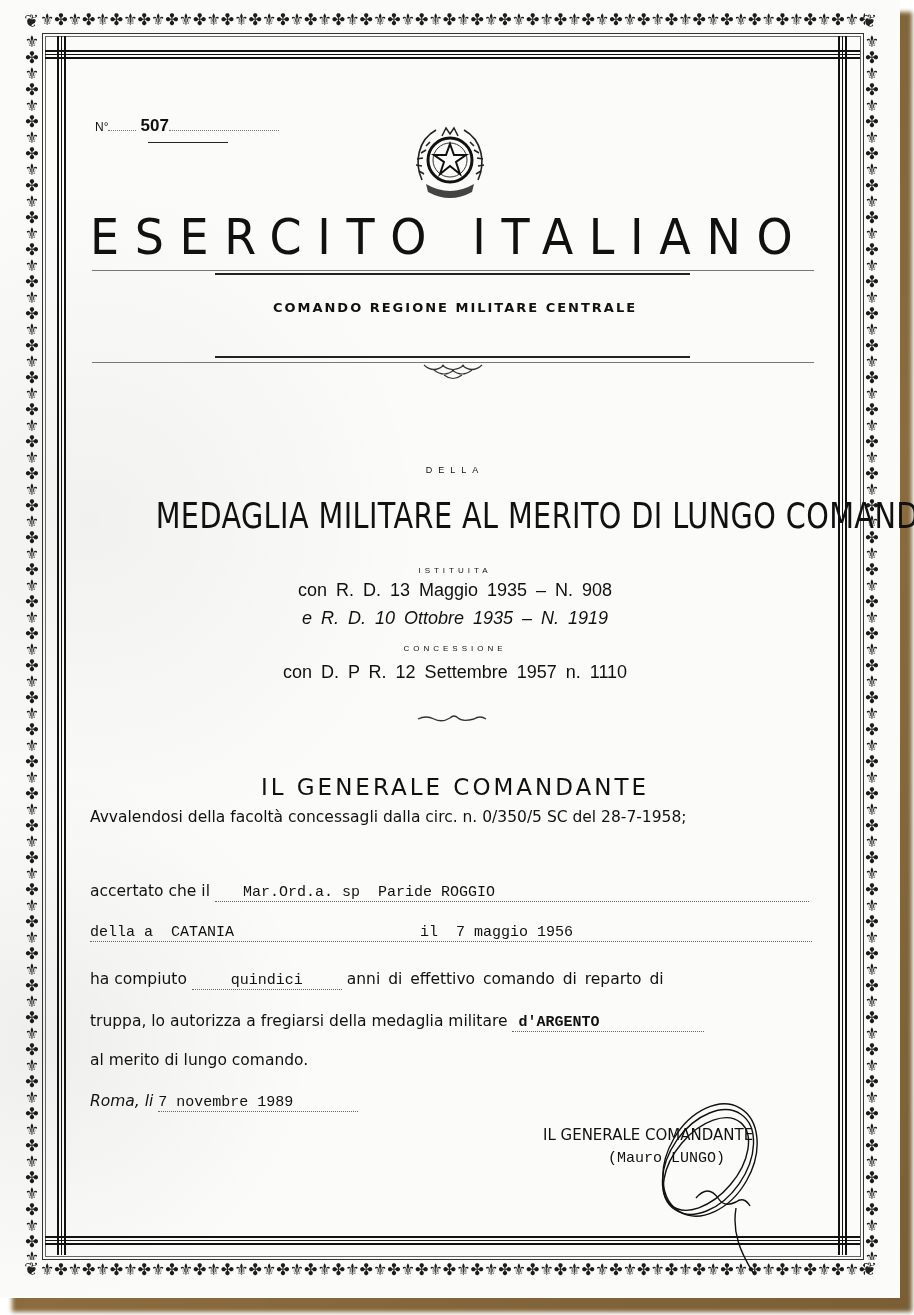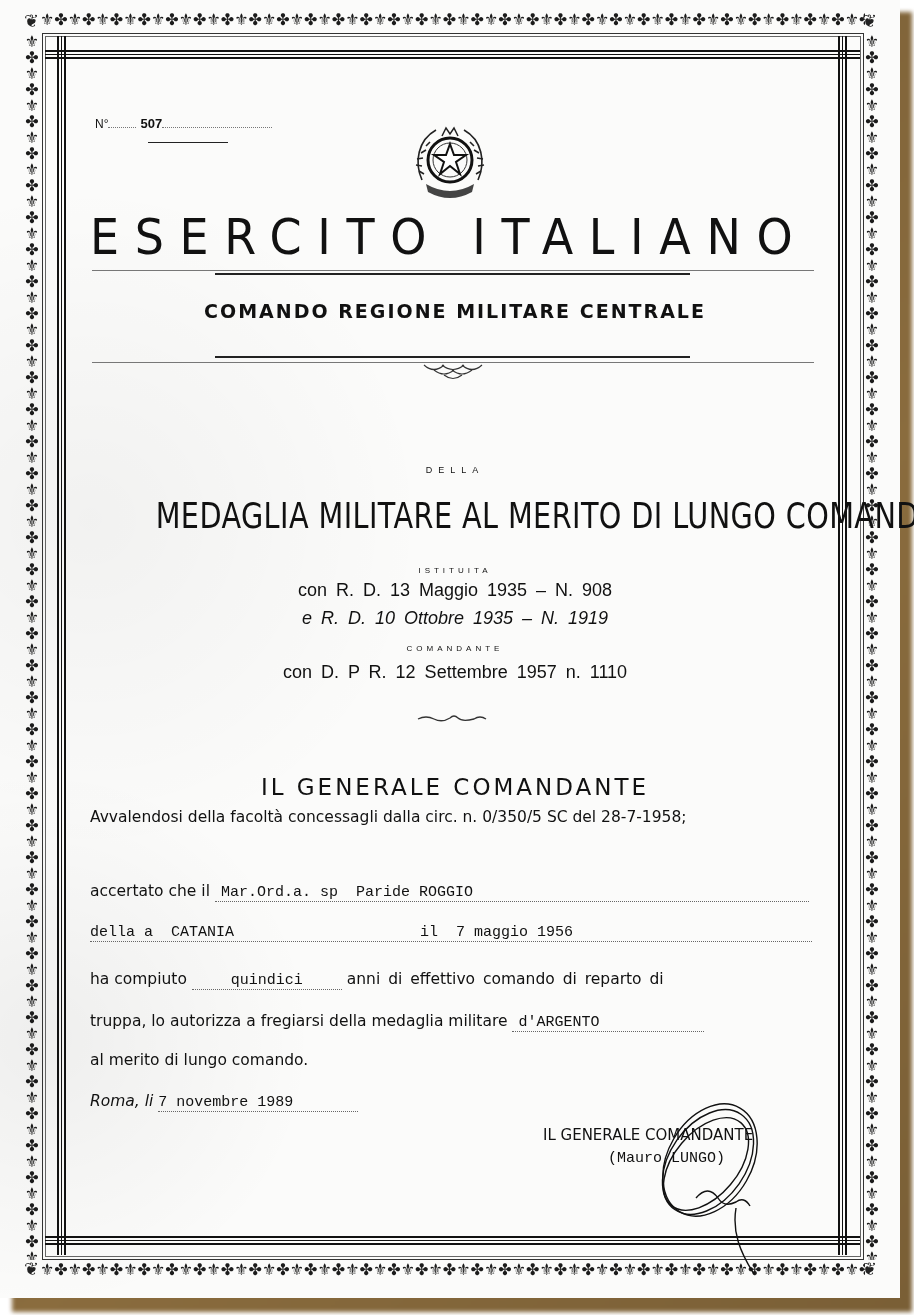--- a/index.html
+++ b/index.html
@@ -44,34 +44,34 @@
   .frame-outer2 {
     position: absolute; left: 45px; top: 36px; width: 814px; height: 1219px;
     border: 1px solid #666;
   }
   .hline { position: absolute; background: #111; }
   .vline { position: absolute; background: #111; }
 
   .abs { position: absolute; }
 
   .numero { left: 95px; top: 116px; font-size: 12px; }
-  .numero .val { font-size: 13px; font-weight: bold; margin-left: 4px; }
+  .numero .val { font-size: 17px; font-weight: bold; margin-left: 4px; }
   .numero .dots { display: inline-block; width: 120px; border-bottom: 1px dotted #777; vertical-align: baseline; }
   .numero-rule { left: 148px; top: 142px; width: 80px; height: 1px; background: #222; }
 
   .emblem { left: 412px; top: 122px; width: 76px; height: 80px; }
 
   .title-main {
     left: 90px; top: 208px; width: 730px;
     font-size: 50px; letter-spacing: 17px; font-weight: normal;
     font-family: "DejaVu Sans", sans-serif; transform: scaleX(0.92); transform-origin: left;
     white-space: nowrap;
   }
   .subtitle {
-    left: 90px; top: 300px; width: 730px; font-size: 19px; font-weight: bold; letter-spacing: 2px;
+    left: 90px; top: 300px; width: 730px; font-size: 13px; font-weight: bold; letter-spacing: 2px;
     font-family: "DejaVu Sans", sans-serif; text-align: center;
   }
   .brevetto { left: 90px; top: 423px; width: 730px; font-size: 18px; letter-spacing: 6px; text-align: center; }
   .della { left: 90px; top: 465px; width: 730px; font-size: 9px; letter-spacing: 6px; text-align: center; }
   .medaglia {
     left: 90px; top: 496px; width: 730px; font-size: 35px; text-align: center; white-space: nowrap;
     font-family: "DejaVu Sans", sans-serif; transform: scaleX(0.82); transform-origin: center;
     letter-spacing: 0.5px;
   }
   .small-caps-label { font-size: 8px; letter-spacing: 4px; text-align: center; left: 90px; width: 730px; }
@@ -159,49 +159,49 @@
       <path d="M24 13 Q33 20 42 13"></path>
     </g>
   </svg>
 
   <div class="abs della">DELLA</div>
   <div class="abs medaglia">MEDAGLIA MILITARE AL MERITO DI LUNGO COMANDO</div>
 
   <div class="abs small-caps-label" style="top:566px;">ISTITUITA</div>
   <div class="abs decree" style="top:580px;">con R. D. 13 Maggio 1935 – N. 908</div>
   <div class="abs decree" style="top:608px;font-style:italic;">e R. D. 10 Ottobre 1935 – N. 1919</div>
-  <div class="abs small-caps-label" style="top:644px;">COMANDANTE</div>
+  <div class="abs small-caps-label" style="top:644px;">CONCESSIONE</div>
   <div class="abs decree" style="top:662px;">con D. P R. 12 Settembre 1957 n. 1110</div>
 
   <svg class="abs" style="left:416px;top:713px;" width="72" height="10" viewBox="0 0 72 10">
     <path d="M2 6 Q10 2 18 6 T34 5 Q38 1 42 5 T58 6 Q64 2 70 6" fill="none" stroke="#333" stroke-width="1.3"></path>
   </svg>
 
   <div class="abs generale">IL GENERALE COMANDANTE</div>
 
   <div class="abs body-line" style="top:808px;">Avvalendosi della facoltà concessagli dalla circ. n. 0/350/5 SC del 28-7-1958;</div>
 
   <div class="abs body-line" style="top:882px;">
     <span>accertato che il</span>
-    <span class="field typed" style="width:588px;padding-left:6px;"><span style="white-space:pre;">Mar.Ord.a. sp  Paride ROGGIO</span></span>
+    <span class="field typed" style="width:588px;padding-left:6px;"><span style="white-space:pre;margin-left:22px;">Mar.Ord.a. sp  Paride ROGGIO</span></span>
   </div>
 
   <div class="abs body-line" style="top:922px;">
     <span class="field typed" style="width:722px;"><span>della a</span>&nbsp;&nbsp;<span>CATANIA</span><span style="display:inline-block;width:186px;"></span><span>il</span>&nbsp;&nbsp;<span>7 maggio 1956</span></span>
   </div>
 
   <div class="abs body-line" style="top:970px;">
     <span>ha compiuto</span>
     <span class="field typed" style="width:150px;text-align:center;"><span>quindici</span></span>
     <span style="word-spacing:3px;">anni di effettivo comando di reparto di</span>
   </div>
 
   <div class="abs body-line" style="top:1012px;">
     <span>truppa, lo autorizza a fregiarsi della medaglia militare</span>
-    <span class="field typed" style="width:186px;padding-left:6px;"><span>d'ARGENTO</span></span>
+    <span class="field typed" style="width:186px;padding-left:6px;font-weight:bold;"><span>d'ARGENTO</span></span>
   </div>
 
   <div class="abs body-line" style="top:1051px;">al merito di lungo comando.</div>
 
   <div class="abs body-line" style="top:1092px;">
     <span style="font-style:italic;">Roma, li</span>
     <span class="field typed" style="width:200px;"><span>7 novembre 1989</span></span>
   </div>
 
   <div class="abs sig-title">IL GENERALE COMANDANTE</div>

